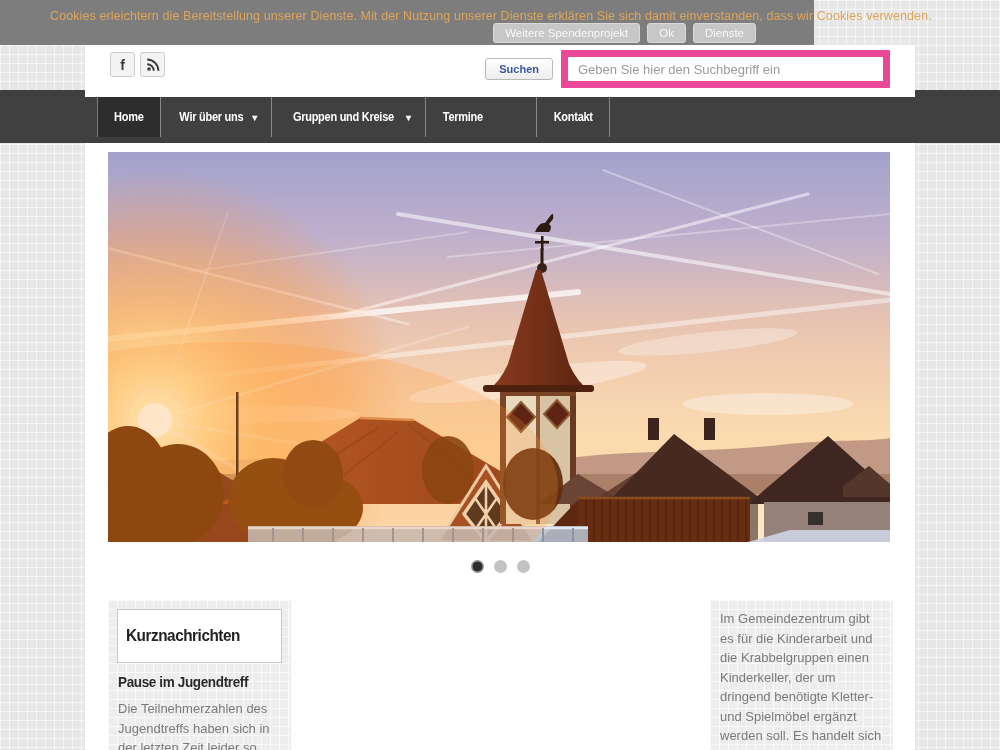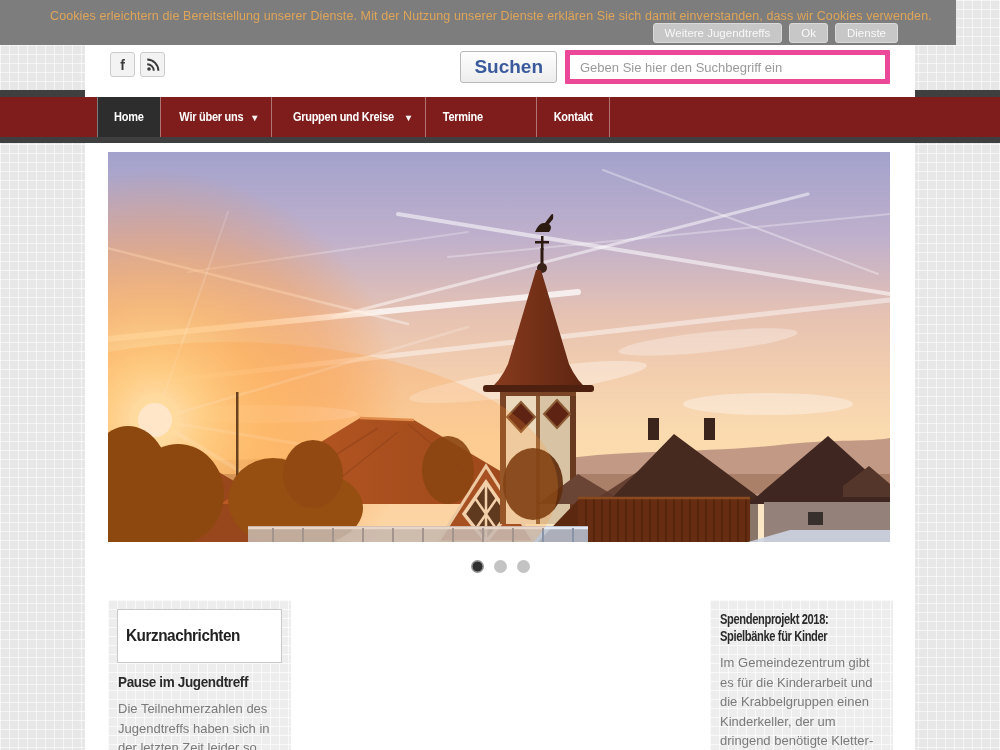--- a/index.html
+++ b/index.html
@@ -6,49 +6,49 @@
   body{
     width:1000px;height:750px;overflow:hidden;position:relative;
     font-family:"Liberation Sans",sans-serif;
     background-color:#e7e7e7;
     background-image:
       linear-gradient(rgba(255,255,255,.6) 1px, transparent 1px),
       linear-gradient(90deg, rgba(255,255,255,.6) 1px, transparent 1px);
     background-size:9px 9px;
   }
   
-  .cookie-banner{position:absolute;top:0;left:0;width:956px;height:45px;background:#7d7d7d;z-index:10;}
+  .cookie-banner{position:absolute;top:0;left:0;width:814px;height:45px;background:#7d7d7d;z-index:10;}
   .cookie-msg{position:absolute;left:50px;top:9px;font-size:12.5px;color:#dfa559;letter-spacing:.1px;white-space:nowrap;}
   .cookie-btns{position:absolute;right:58px;top:23px;display:flex;gap:7px;}
   .cookie-btn{background:#c7c7c7;color:#f8f8f8;border:1px solid #d9d9d9;border-radius:3px;
     font-size:11.5px;padding:2px 11px;font-family:"Liberation Sans",sans-serif;cursor:pointer;line-height:14px;}
   
   .nav-outer{position:absolute;top:90px;left:0;width:1000px;height:53px;background:#3f3f3f;z-index:1;}
-  .navbar{position:absolute;top:97px;left:0;width:1000px;height:40px;background:#7f1d1d;z-index:3;
+  .navbar{position:absolute;top:97px;left:0;width:1000px;height:40px;background:#404040;z-index:3;
     box-shadow:0 6px 0 #3f3f3f;}
   .nav-inner{width:830px;margin:0 auto;display:flex;padding-left:12px;box-sizing:border-box;}
   .nav-item{display:flex;align-items:center;height:40px;padding:0 14px;color:#fff;font-size:12.5px;
     font-weight:bold;border-left:1px solid rgba(255,255,255,.38);cursor:pointer;white-space:nowrap;}
   .nav-item:last-child{border-right:1px solid rgba(255,255,255,.38);margin-left:36px;}
   .nav-item.active{background:#2d2d2d;}
   .cond{display:inline-block;transform:scaleX(.88);transform-origin:50% 50%;letter-spacing:-.3px;}
   .caret{font-size:10px;margin-left:5px;opacity:.95;}
   
   .container{position:absolute;left:85px;top:45px;width:830px;height:705px;background:#fff;z-index:2;}
   
   .site-header{position:relative;height:52px;}
   .social{position:absolute;left:25px;top:7px;display:flex;gap:5px;}
   .social-btn{width:23px;height:23px;background:#f3f3f3;border:1px solid #ccc;border-radius:3px;
     display:flex;align-items:center;justify-content:center;color:#444;cursor:pointer;}
   .fb-glyph{font-weight:bold;font-size:14px;line-height:1;color:#3b3b3b;}
   .searchbar{position:absolute;right:25px;top:5px;display:flex;gap:8px;align-items:center;}
   .search-btn{padding:4px 13px;border:1px solid #b9b9b9;border-radius:3px;
-    background:linear-gradient(#fefefe,#ededed);color:#3a5a9c;font-weight:bold;font-size:19px;cursor:pointer;
+    background:linear-gradient(#fefefe,#ededed);color:#3a5a9c;font-weight:bold;font-size:11px;cursor:pointer;
     font-family:"Liberation Sans",sans-serif;}
-  .search-input{width:295px;height:24px;border:5px solid #ec4899;border-radius:1px;padding:0 10px;font-size:13px;color:#555;
+  .search-input{width:295px;height:24px;border:7px solid #ec4899;border-radius:1px;padding:0 10px;font-size:13px;color:#555;
     font-family:"Liberation Sans",sans-serif;}
   .search-input::placeholder{color:#9a9a9a;}
   .nav-gap{height:55px;}
   
   .slider{margin:0 23px;width:782px;height:390px;position:relative;overflow:hidden;cursor:pointer;}
   .slider svg{display:block;width:100%;height:100%;}
   .dots{display:flex;justify-content:center;gap:10px;margin-top:18px;}
   .dot{width:13px;height:13px;border-radius:50%;background:#c3c3c3;cursor:pointer;}
   .dot.active{background:radial-gradient(circle at 50% 50%, #2e2e2e 0 52%, #909090 56%, #9a9a9a 100%);}
   
@@ -244,23 +244,20 @@
       <div class="module-title">
         <span class="cond">Kurznachrichten</span>
       </div>
       <div class="article-title">
         <span class="condL">Pause im Jugendtreff</span>
       </div>
       <div class="module-body">Die Teilnehmerzahlen des Jugendtreffs haben sich in der letzten Zeit leider so nach unten entwickelt, dass es allen Beteiligten sinnvoll erschien, erst mal eine Pause einzulegen</div>
     </div>
 
     <div class="module right-module">
-      <div class="article-title">
-        <span class="article-title-wrap">Spendenprojekt 2018: Spielbänke für Kinder</span>
-      </div>
       <div class="module-body">Im Gemeindezentrum gibt es für die Kinderarbeit und die Krabbelgruppen einen Kinderkeller, der um dringend benötigte Kletter- und Spielmöbel ergänzt werden soll. Es handelt sich dabei um</div>
     </div>
   </div>
 
 </div>
 
 <div class="navbar">
   <div class="nav-inner">
     <div class="nav-item active">
       <span class="cond">Home</span>
@@ -278,17 +275,17 @@
     </div>
     <div class="nav-item">
       <span class="cond">Kontakt</span>
     </div>
   </div>
 </div>
 
 <div class="cookie-banner">
   <div class="cookie-msg">Cookies erleichtern die Bereitstellung unserer Dienste. Mit der Nutzung unserer Dienste erklären Sie sich damit einverstanden, dass wir Cookies verwenden.</div>
   <div class="cookie-btns">
-    <button class="cookie-btn">Weitere Jugendtreffs</button>
+    <button class="cookie-btn">Weitere Spendenprojekt</button>
     <button class="cookie-btn">Ok</button>
     <button class="cookie-btn">Dienste</button>
   </div>
 </div>
 
 </body></html>

